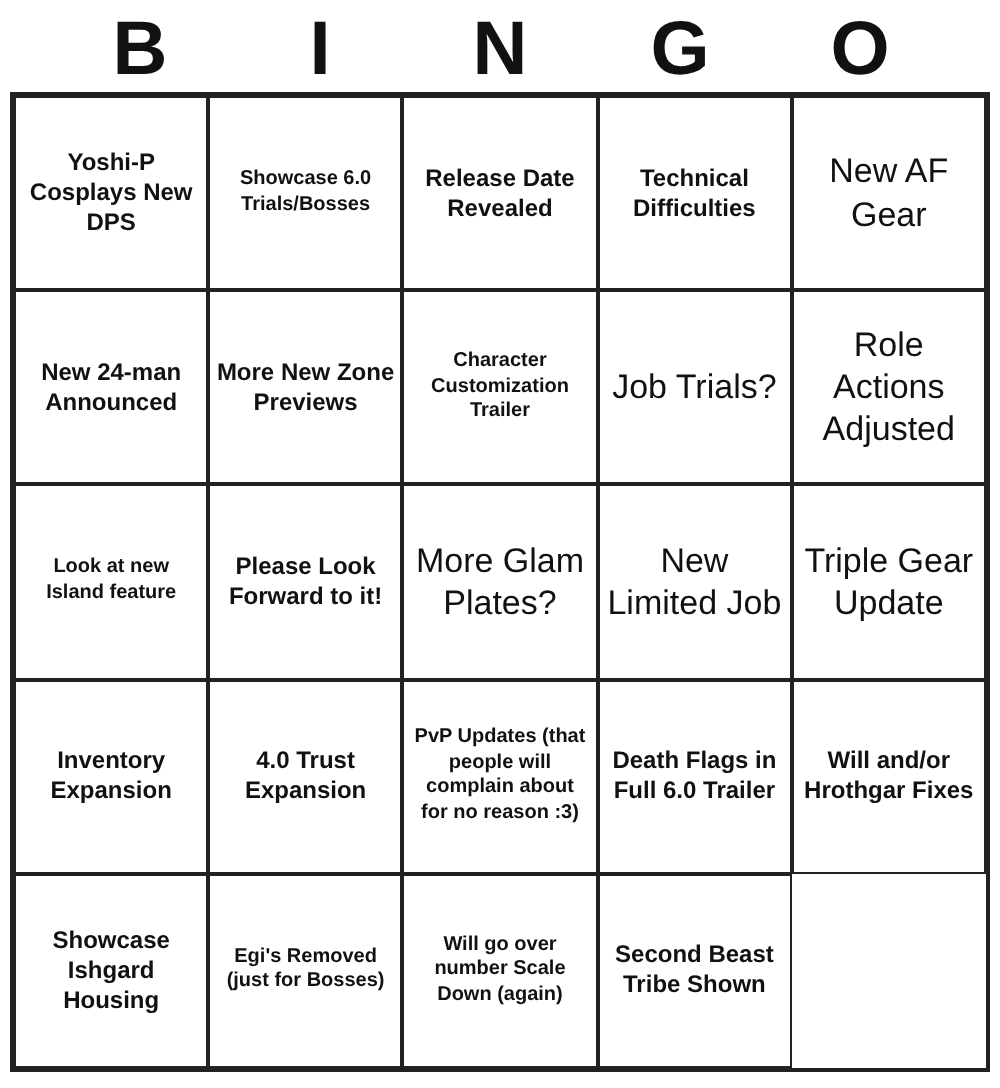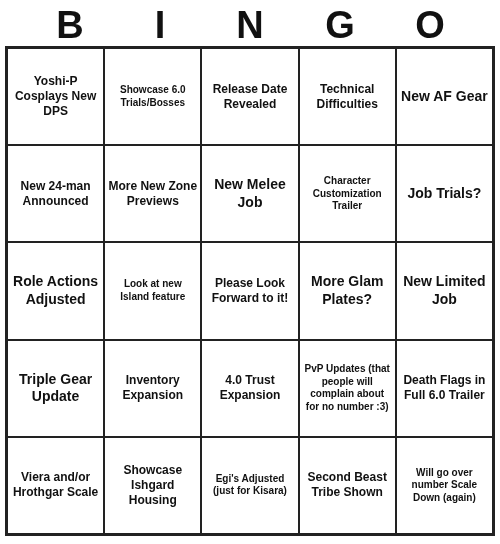--- a/index.html
+++ b/index.html
@@ -41,22 +41,22 @@
       align-items: center;
       justify-content: center;
       text-align: center;
       padding: 3px;
       font-size: 11px;
       line-height: 1.25;
       color: #111;
       background: #fff;
     }
     .cell.large-text {
-      font-size: 14px;
-      font-weight: bold;
+      font-size: 17px;
+      font-weight: normal;
     }
     .cell.medium-text {
       font-size: 12px;
       font-weight: bold;
     }
     .cell.small-text {
       font-size: 10px;
       font-weight: bold;
     }
   </style>
@@ -72,31 +72,30 @@
   </div>
 
 <div id="bingo-grid">
 <div class="cell medium-text">Yoshi-P Cosplays New DPS</div>
     <div class="cell small-text">Showcase 6.0 Trials/Bosses</div>
     <div class="cell medium-text">Release Date Revealed</div>
     <div class="cell medium-text">Technical Difficulties</div>
     <div class="cell large-text">New AF Gear</div>
     <div class="cell medium-text">New 24-man Announced</div>
     <div class="cell medium-text">More New Zone Previews</div>
-    <div class="cell large-text">New Melee Job</div>
     <div class="cell small-text">Character Customization Trailer</div>
     <div class="cell large-text">Job Trials?</div>
     <div class="cell large-text">Role Actions Adjusted</div>
     <div class="cell small-text">Look at new Island feature</div>
     <div class="cell medium-text">Please Look Forward to it!</div>
     <div class="cell large-text">More Glam Plates?</div>
     <div class="cell large-text">New Limited Job</div>
     <div class="cell large-text">Triple Gear Update</div>
     <div class="cell medium-text">Inventory Expansion</div>
     <div class="cell medium-text">4.0 Trust Expansion</div>
-    <div class="cell small-text">PvP Updates (that people will complain about for no number :3)</div>
+    <div class="cell small-text">PvP Updates (that people will complain about for no reason :3)</div>
     <div class="cell medium-text">Death Flags in Full 6.0 Trailer</div>
-    <div class="cell medium-text">Viera and/or Hrothgar Scale</div>
+    <div class="cell medium-text">Will and/or Hrothgar Fixes</div>
     <div class="cell medium-text">Showcase Ishgard Housing</div>
-    <div class="cell small-text">Egi's Adjusted (just for Kisara)</div>
+    <div class="cell small-text">Egi's Removed (just for Bosses)</div>
+    <div class="cell small-text">Will go over number Scale Down (again)</div>
     <div class="cell medium-text">Second Beast Tribe Shown</div>
-    <div class="cell small-text">Will go over number Scale Down (again)</div>
   </div>
 
 </body></html>

